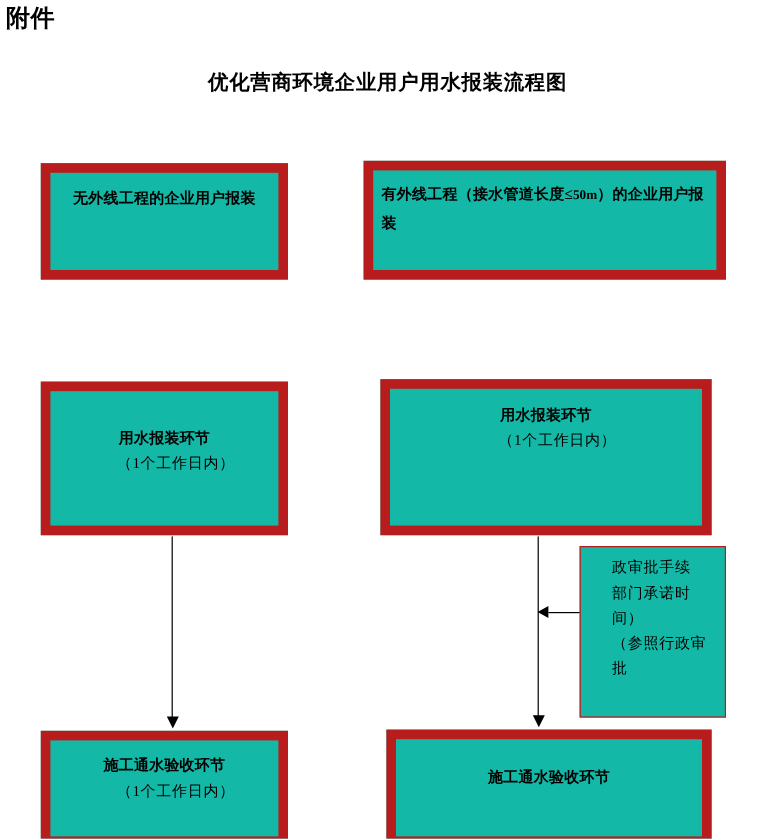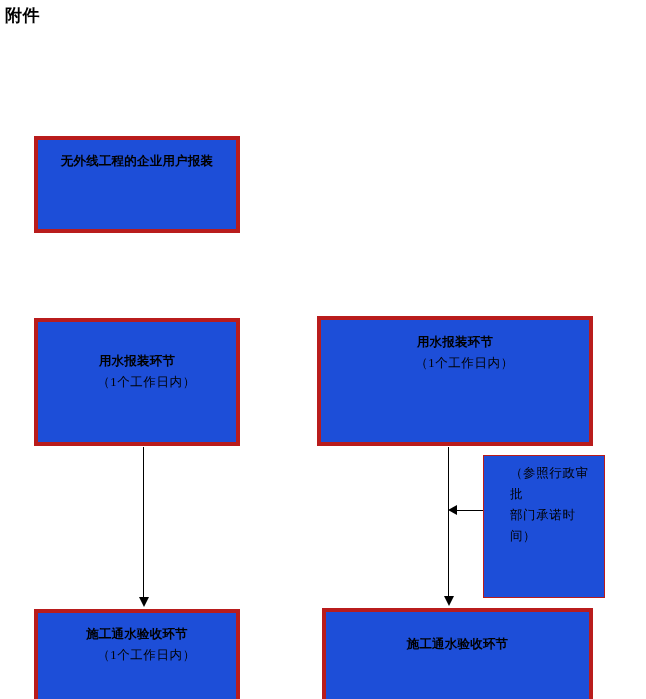--- a/index.html
+++ b/index.html
@@ -14,43 +14,43 @@
     background: #ffffff;
     overflow: hidden;
     font-family: "Liberation Serif", "DejaVu Serif", serif;
     color: #000000;
   }
 
   .attachment-label {
     position: absolute;
     left: 5px;
     top: 4px;
-    font-size: 17px;
+    font-size: 20px;
     font-weight: bold;
     letter-spacing: 0.5px;
     line-height: 24px;
   }
 
   .doc-title {
     position: absolute;
     left: 0;
     top: 57px;
     width: 646px;
     text-align: center;
     font-size: 17px;
     font-weight: bold;
     letter-spacing: 0.6px;
     line-height: 24px;
   }
 
   .fbox {
     position: absolute;
-    border: 4px solid #b91c1c;
+    border: 8px solid #b91c1c;
     box-sizing: border-box;
-    background: #1d4ed8;
+    background: #14b8a6;
   }
 
   .fbox .btext {
     font-size: 12.5px;
     line-height: 21px;
   }
   .bold-line {
     font-weight: bold;
     letter-spacing: 0.2px;
   }
@@ -106,40 +106,45 @@
     border-right: 9px solid #000000;
   }
 </style>
 </head>
 <body>
 
 <div id="page">
 
   <div class="attachment-label">附件</div>
 
+  <div class="doc-title">优化营商环境企业用户用水报装流程图</div>
 
   <div class="fbox" style="left:34px; top:136px; width:206px; height:97px;">
     <div class="pad-center btext bold-line" style="top:11px;">无外线工程的企业用户报装</div>
   </div>
 
+  <div class="fbox" style="left:303px; top:134px; width:302px; height:99px;">
+    <div class="pad-left btext bold-line" style="top:9px; line-height:23px;"><span>有外线工程（接水管道长度≤</span><span class="latin-sm">50m</span><span>）的企业用户报装</span></div>
+  </div>
 
   <div class="fbox" style="left:34px; top:318px; width:206px; height:128px;">
     <div class="pad-center btext bold-line" style="top:29px;">用水报装环节</div>
     <div class="pad-center btext thin-line" style="top:50px;">（1个工作日内）</div>
   </div>
 
   <div class="fbox" style="left:317px; top:316px; width:276px; height:130px;">
     <div class="pad-center btext bold-line" style="top:12px;">用水报装环节</div>
     <div class="pad-center btext thin-line" style="top:33px;">（1个工作日内）</div>
   </div>
 
   <div class="fbox" style="left:483px; top:455px; width:122px; height:143px; border-width:1px;">
     <div class="pad-left btext thin-line" style="top:7px; line-height:21px;">
+      <div>政审批手续</div>
+      <div>部门承诺时间）</div>
       <div>（参照行政审批</div>
-      <div>部门承诺时间）</div>
     </div>
   </div>
 
   <div class="vline" style="left:143px; top:447px; height:152px;"></div>
   <div class="arrow-down" style="left:139px; top:597px;"></div>
 
   <div class="vline" style="left:448px; top:447px; height:151px;"></div>
   <div class="arrow-down" style="left:444px; top:596px;"></div>
 
   <div class="hline" style="left:457px; top:510px; width:26px;"></div>

